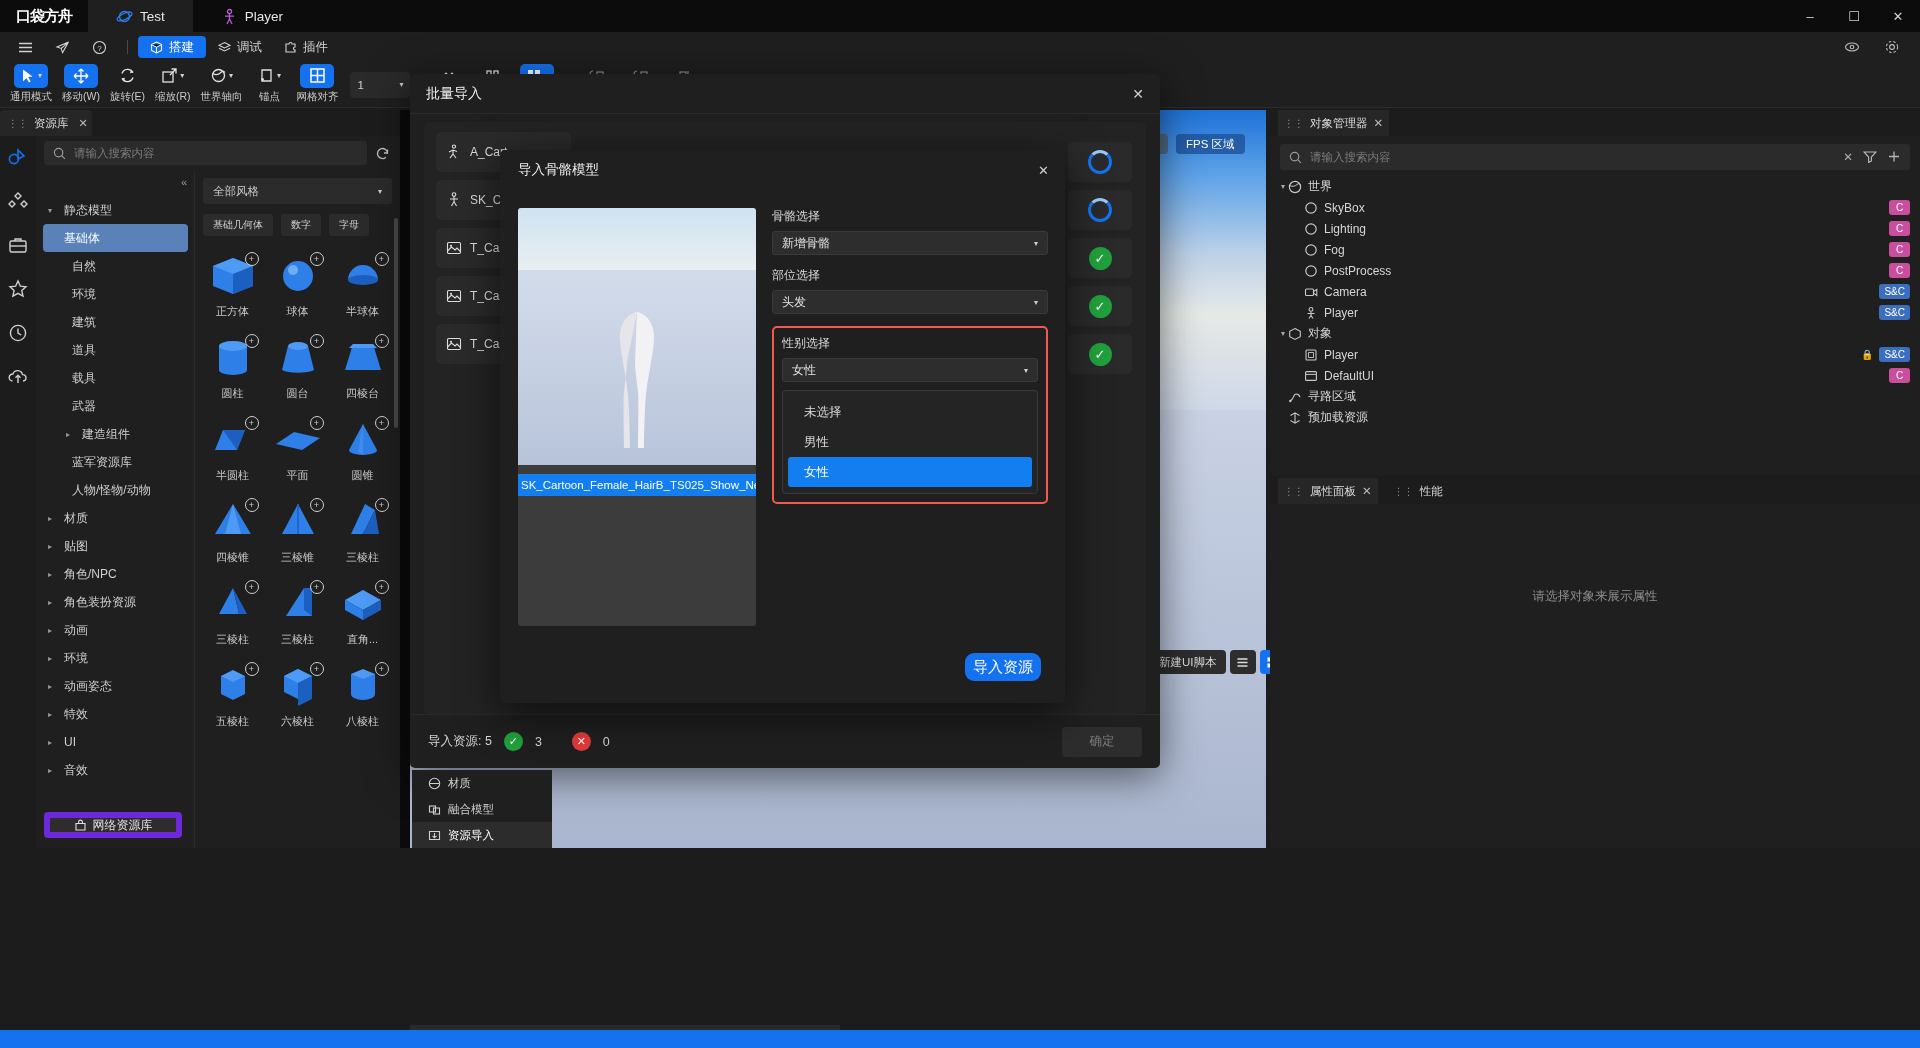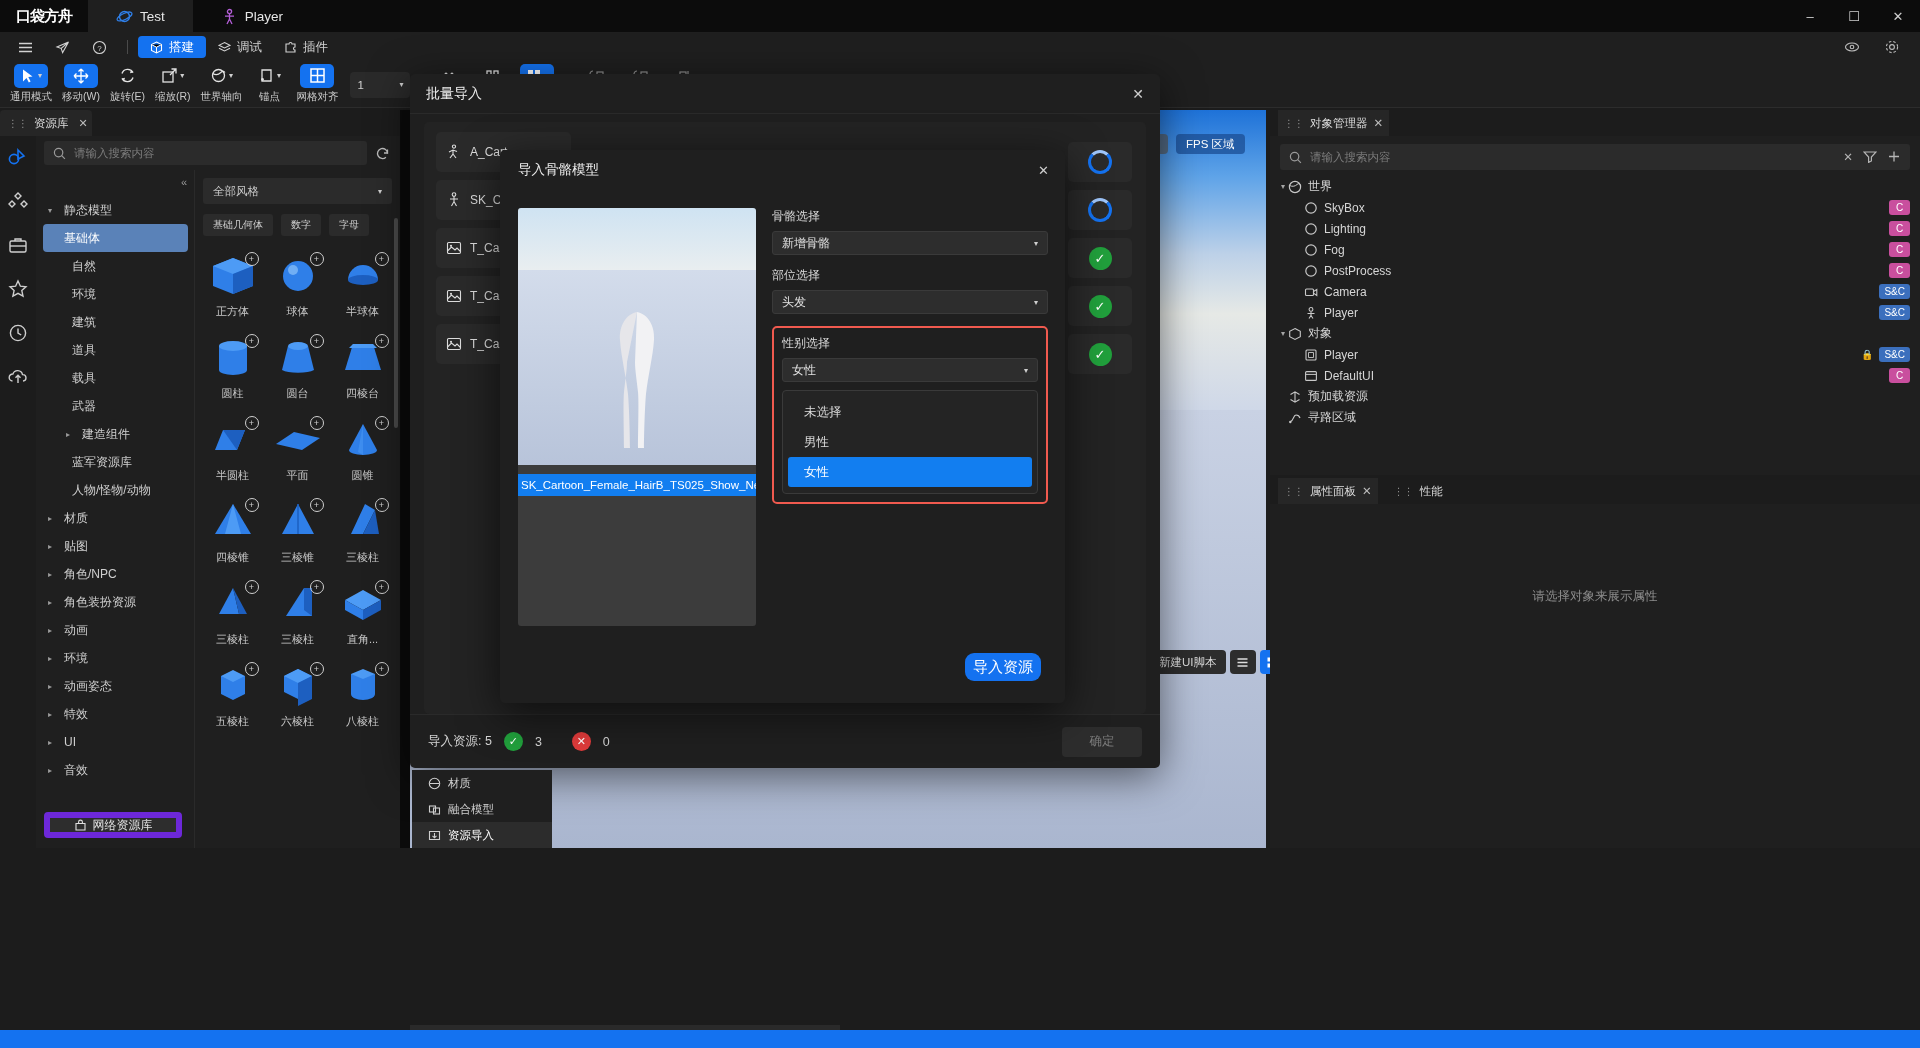--- a/index.html
+++ b/index.html
@@ -975,36 +975,36 @@
             </span>
             <span>DefaultUI</span>
           </span>
           <span class="badge" style="background: rgb(201, 79, 158);">C</span>
         </div>
         <div class="trow" style="padding-left: 8px;">
           <span class="tw"></span>
           <span class="tname">
             <span>
               <svg width="14" height="14" viewBox="0 0 14 14">
-                <path d="M7 1.8v10.4M2.5 4.5l4.5-2.7 4.5 2.7M2.5 9.5l4.5 2.7 4.5-2.7" fill="none" stroke="#c8c8c8" stroke-width="1.1"></path>
-              </svg>
-            </span>
-            <span>预加载资源</span>
+                <path d="M2 11c4-1 3-7 6-7s4 3 4 3" fill="none" stroke="#c8c8c8" stroke-width="1.2"></path>
+                <circle cx="2.3" cy="11" r="1.2" fill="#c8c8c8"></circle>
+              </svg>
+            </span>
+            <span>寻路区域</span>
           </span>
         </div>
         <div class="trow" style="padding-left: 8px;">
           <span class="tw"></span>
           <span class="tname">
             <span>
               <svg width="14" height="14" viewBox="0 0 14 14">
-                <path d="M2 11c4-1 3-7 6-7s4 3 4 3" fill="none" stroke="#c8c8c8" stroke-width="1.2"></path>
-                <circle cx="2.3" cy="11" r="1.2" fill="#c8c8c8"></circle>
-              </svg>
-            </span>
-            <span>寻路区域</span>
+                <path d="M7 1.8v10.4M2.5 4.5l4.5-2.7 4.5 2.7M2.5 9.5l4.5 2.7 4.5-2.7" fill="none" stroke="#c8c8c8" stroke-width="1.1"></path>
+              </svg>
+            </span>
+            <span>预加载资源</span>
           </span>
         </div>
       </div>
   </div>
 
   <div class="proppanel">
     <div class="ptabs">
       <div class="ptab active">
         <span style="color:#8d8d8d;font-size:10px;">⋮⋮</span>
         <span>属性面板</span>

